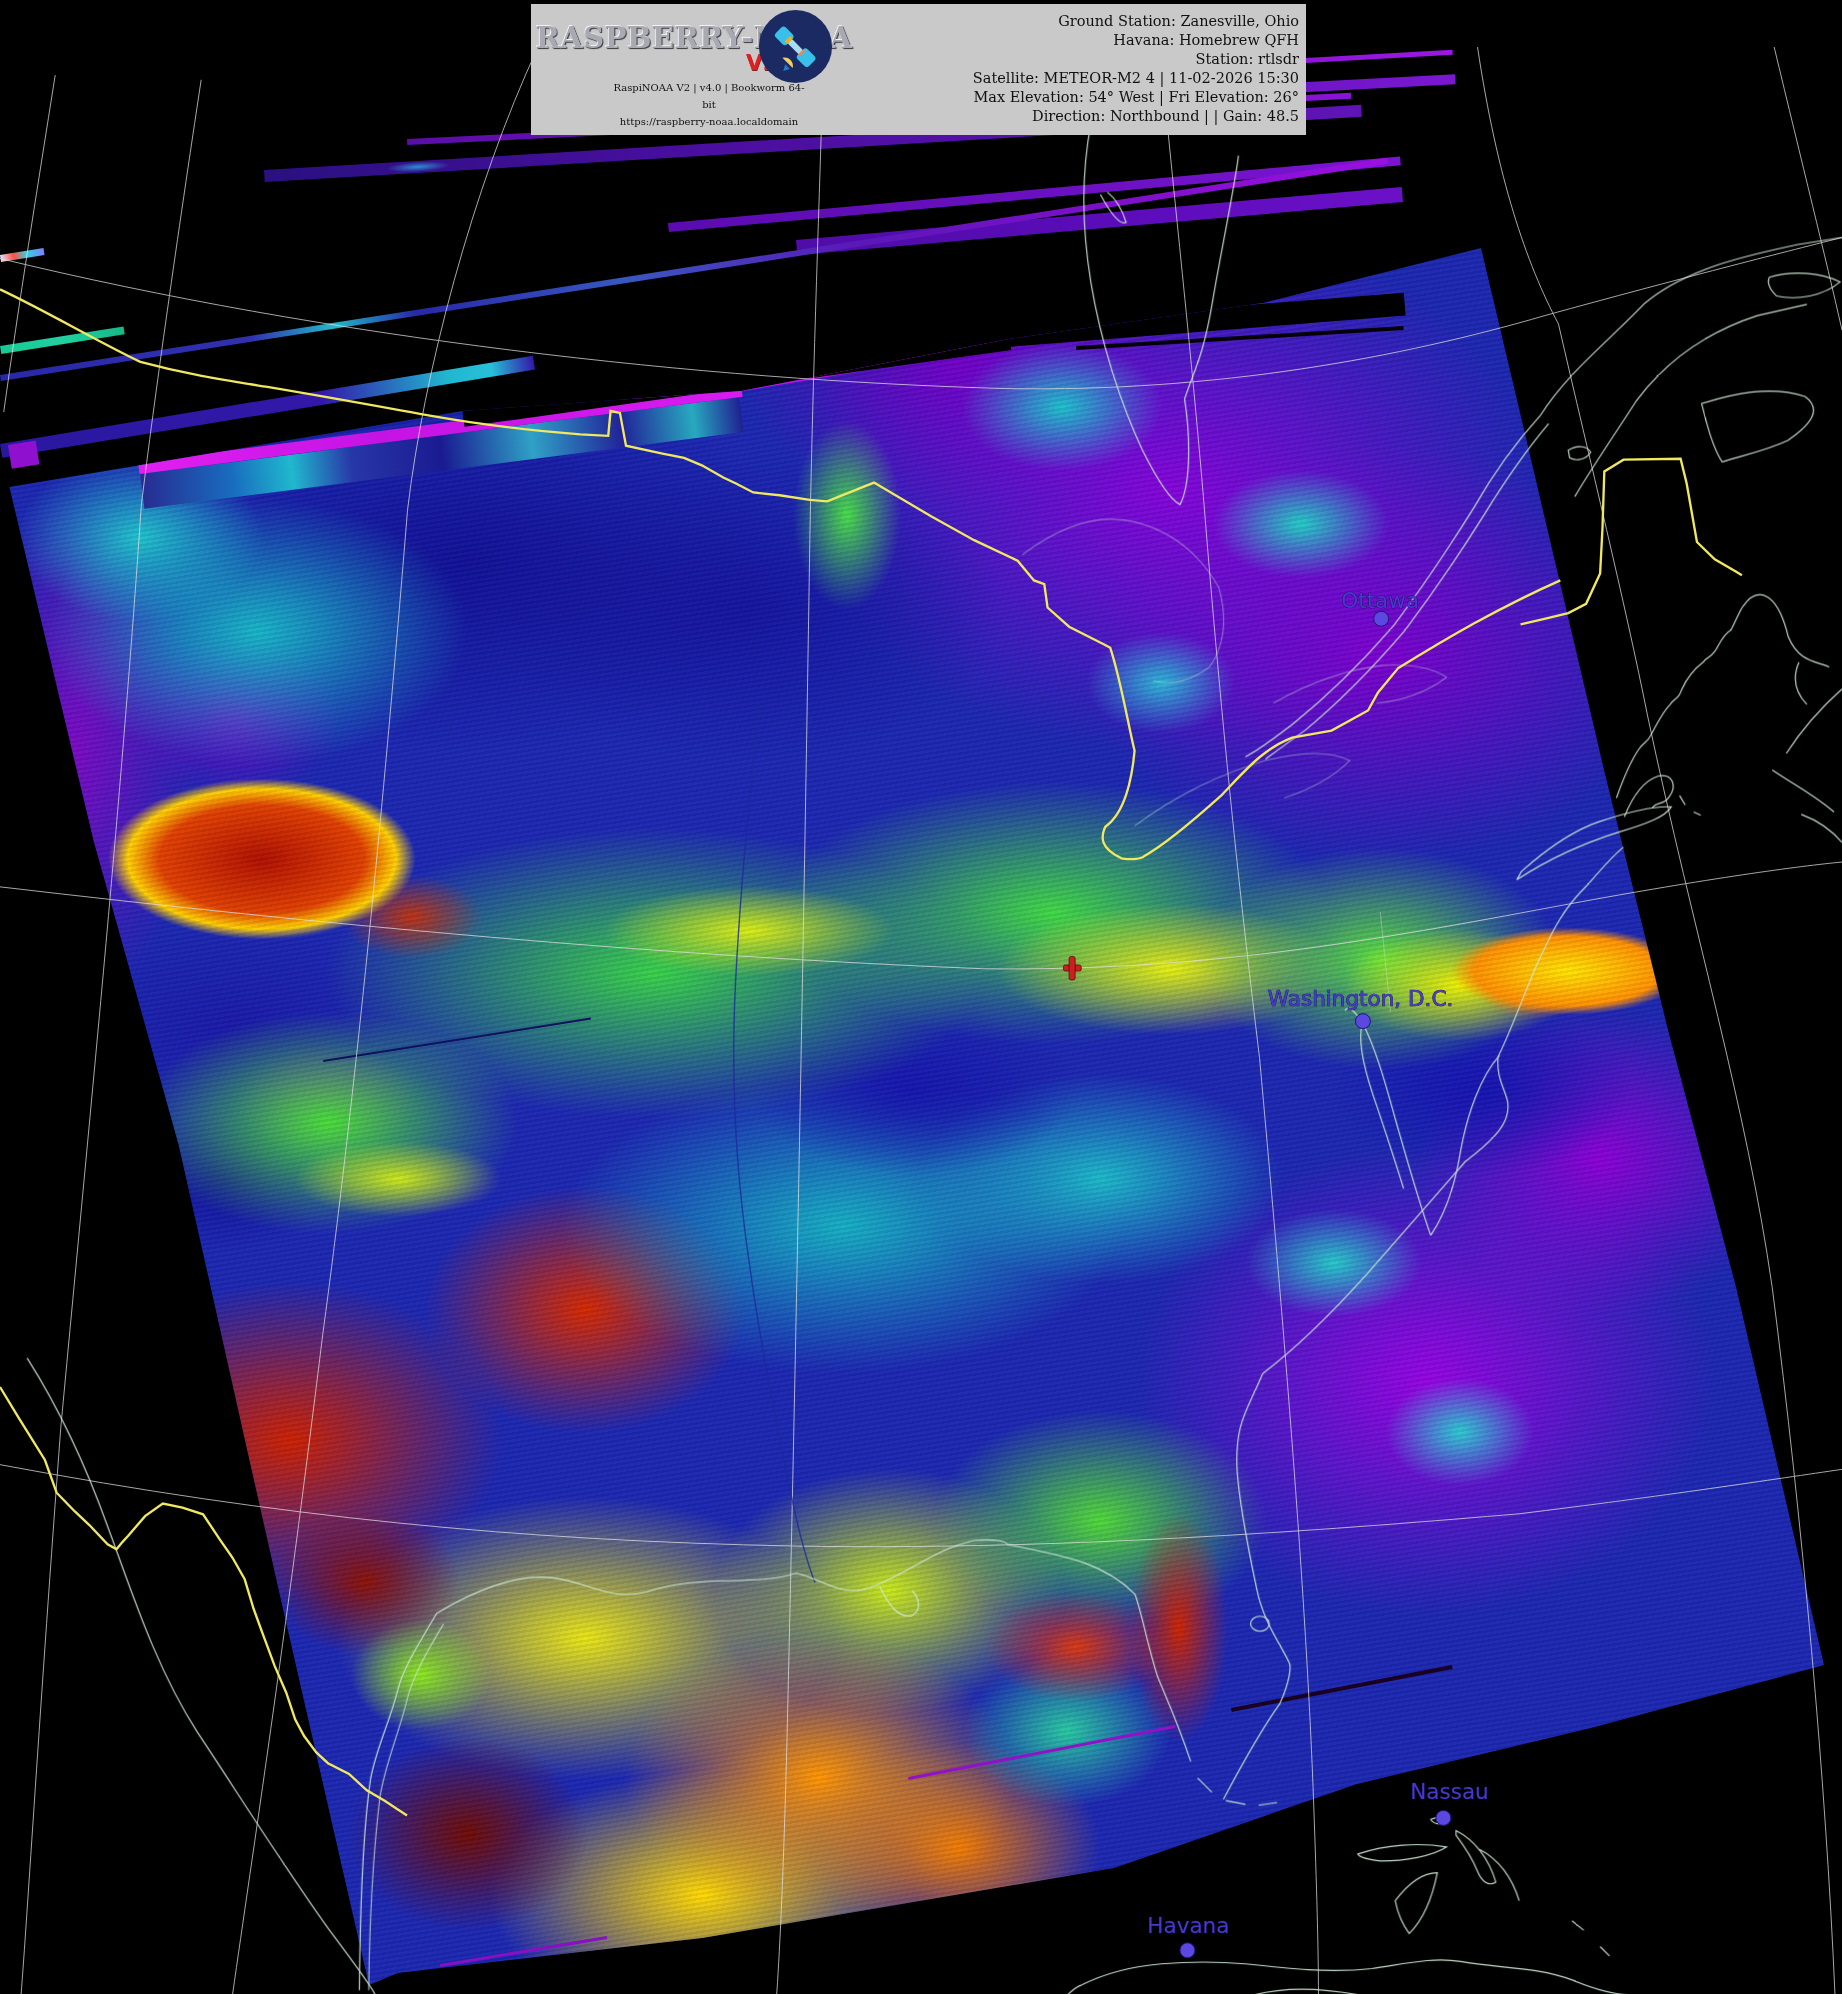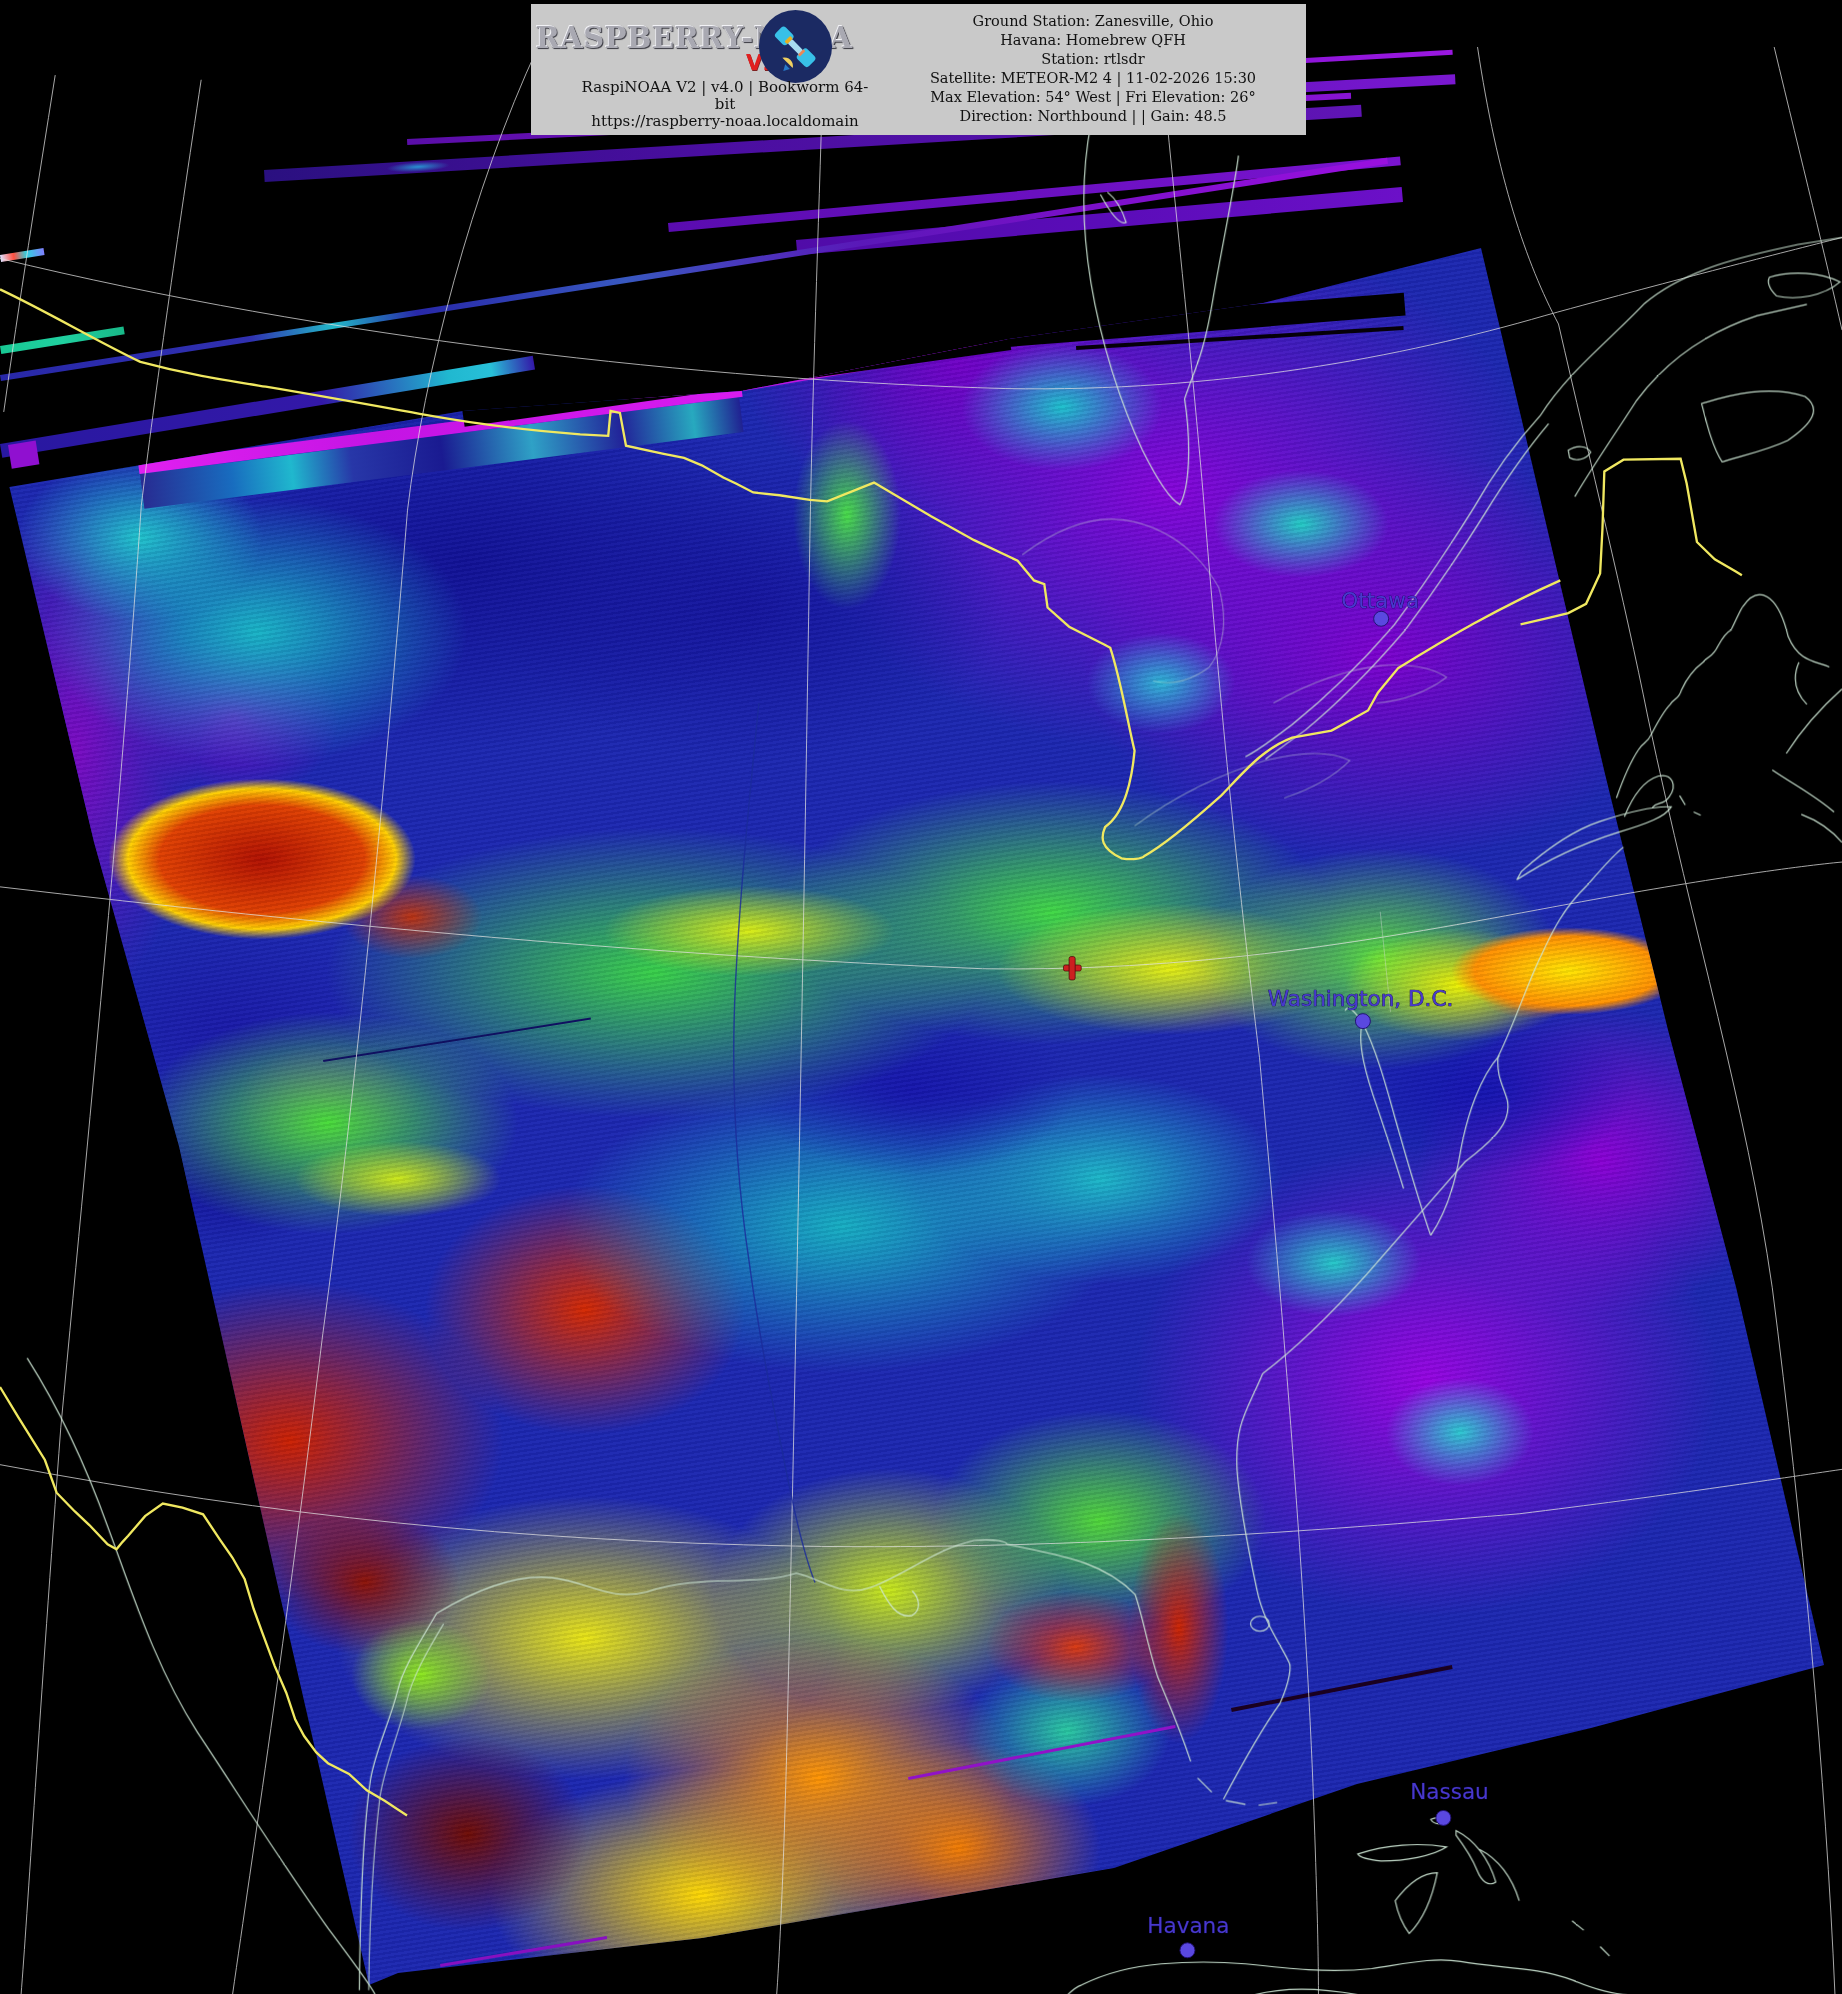--- a/index.html
+++ b/index.html
@@ -77,22 +77,22 @@
 
   
   .header{position:absolute;left:531px;top:3.7px;width:775px;height:131px;background:#c9c9c9;
     color:#111;}
   .brand{position:absolute;left:4.7px;top:17px;font-weight:700;font-size:29px;letter-spacing:0.5px;
     color:#a9a9b2;text-shadow:-0.9px -0.9px 0.5px #f2f2f6,0.9px 0.9px 0.9px #3a3a42,0 0 0.9px #55555e;
     font-family:"DejaVu Serif","Liberation Serif",serif;}
   .v2{position:absolute;left:215px;top:46px;font-family:"DejaVu Sans","Liberation Sans",sans-serif;
     font-weight:700;font-size:21.5px;color:#e02020;text-shadow:0.5px 0.5px 0 #802020;}
   .logobubble{position:absolute;left:227px;top:5.6px;}
-  .hleft{position:absolute;left:16px;top:75px;width:356px;text-align:center;font-size:15px;line-height:17.3px;}
-  .hright{position:absolute;left:356px;top:8.4px;width:412px;text-align:center;font-size:14.5px;line-height:19px;}
+  .hleft{position:absolute;left:0;top:75px;width:356px;text-align:center;font-size:10px;line-height:17.3px;}
+  .hright{position:absolute;left:356px;top:8.4px;width:412px;text-align:right;font-size:14.5px;line-height:19px;}
 </style>
 </head>
 <body>
 
 <div class="stage">
 
   <div class="strip" style="left:1090px;top:70px;width:363px;height:5.1px;transform:rotate(-3.2deg);background:linear-gradient(90deg,#6a10b4,#8a14d8 40%,#9a18e0);"></div>
   <div class="strip" style="left:717px;top:113px;width:739px;height:10.3px;transform:rotate(-3deg);background:radial-gradient(33px 5.6px at 473px 5.1px,#28c8d0,rgba(40,200,208,0) 75%),linear-gradient(90deg,#4a0c9c,#5a10b4 30%,#6a14c4 70%,#7a18d0);"></div>
   <div class="strip" style="left:407px;top:139px;width:945px;height:6px;transform:rotate(-2.8deg);background:linear-gradient(90deg,#5a0ea8,#7a10c8 60%,#8814d4);"></div>
   <div class="strip" style="left:264px;top:170px;width:1099px;height:12px;transform:rotate(-3.4deg);background:radial-gradient(42px 6.6px at 154px 6px,#2890d0,rgba(40,144,208,0) 75%),linear-gradient(90deg,#2a1080,#4a0ea0 40%,#5612aa 80%,#6014b6);"></div>

